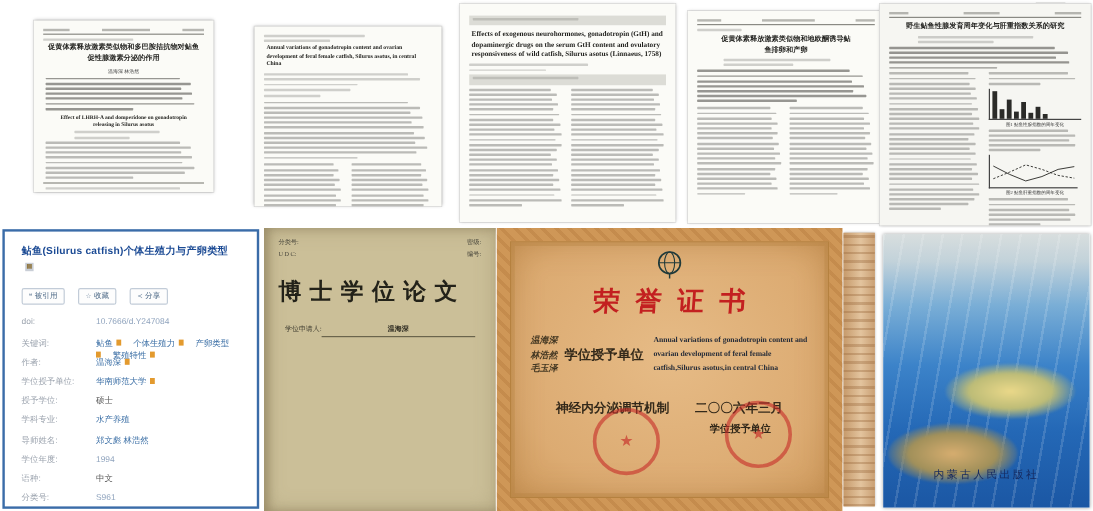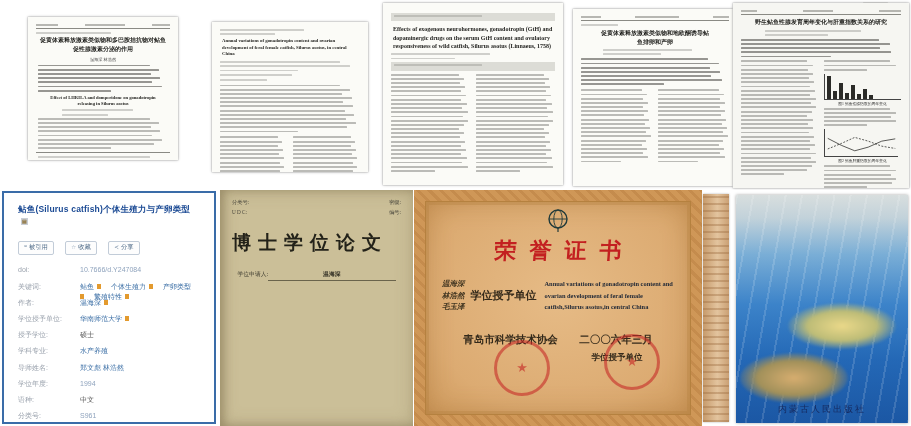--- a/index.html
+++ b/index.html
@@ -123,21 +123,21 @@
   .bcover .waves { position:absolute; inset:0;
             background:repeating-linear-gradient(100deg, rgba(255,255,255,.14) 0 2px, rgba(0,0,0,0) 2px 16px); }
   .btitle { position:relative; text-align:center; margin-top:38px; font-size:14.5px; font-weight:800; color:#1d46b4;
             letter-spacing:1px; text-shadow:0 0 2px #fff, 0 0 3px #fff, 1px 1px 0 #ffffff; }
   .bauthor { position:relative; text-align:center; margin-top:11px; font-size:8px; color:#14306e; letter-spacing:2px; }
   .fish { position:absolute; border-radius:50%; filter:blur(1px); }
   #fish1 { right:12px; top:108px; width:108px; height:46px;
            background:radial-gradient(ellipse at 50% 50%, #ead889 0%, #bdbc77 45%, rgba(70,140,200,0) 74%); }
   #fish2 { left:4px; top:158px; width:108px; height:50px;
            background:radial-gradient(ellipse at 50% 50%, #d6ad6f 0%, #a1905a 48%, rgba(60,120,185,0) 75%); }
-  .bpub { position:absolute; bottom:7px; left:0; right:0; text-align:center; font-size:9px; color:#16295e; letter-spacing:2px; }
+  .bpub { position:absolute; bottom:21px; left:0; right:0; text-align:center; font-size:9px; color:#16295e; letter-spacing:2px; }
 
   .corner-note { position:absolute; right:4px; top:2px; width:44px; }
 </style>
 </head>
 <body>
 
 <div id="stage">
 
   <div class="corner-note light">
       <div class="ln" style="width: 56%;"></div>
@@ -563,21 +563,21 @@
       <div class="cert-mid">
         <div class="cert-names">
           <div>温海深</div>
           <div>林浩然</div>
           <div>毛玉泽</div>
         </div>
         <div class="cert-suffix">学位授予单位</div>
         <div class="cert-entitle">Annual variations of gonadotropin content and ovarian development of feral female catfish,Silurus asotus,in central China</div>
       </div>
       <div class="cert-orgs">
-        <span>青岛市科学技术协会</span>
+        <span>神经内分泌调节机制</span>
         <span>二〇〇六年三月</span>
       </div>
       <div class="cert-date">学位授予单位</div>
       <div class="seal" id="seal-left"></div>
       <div class="seal" id="seal-right"></div>
     </div>
   </div>
 
   <div id="bookwrap">
     <div class="bspine"></div>

